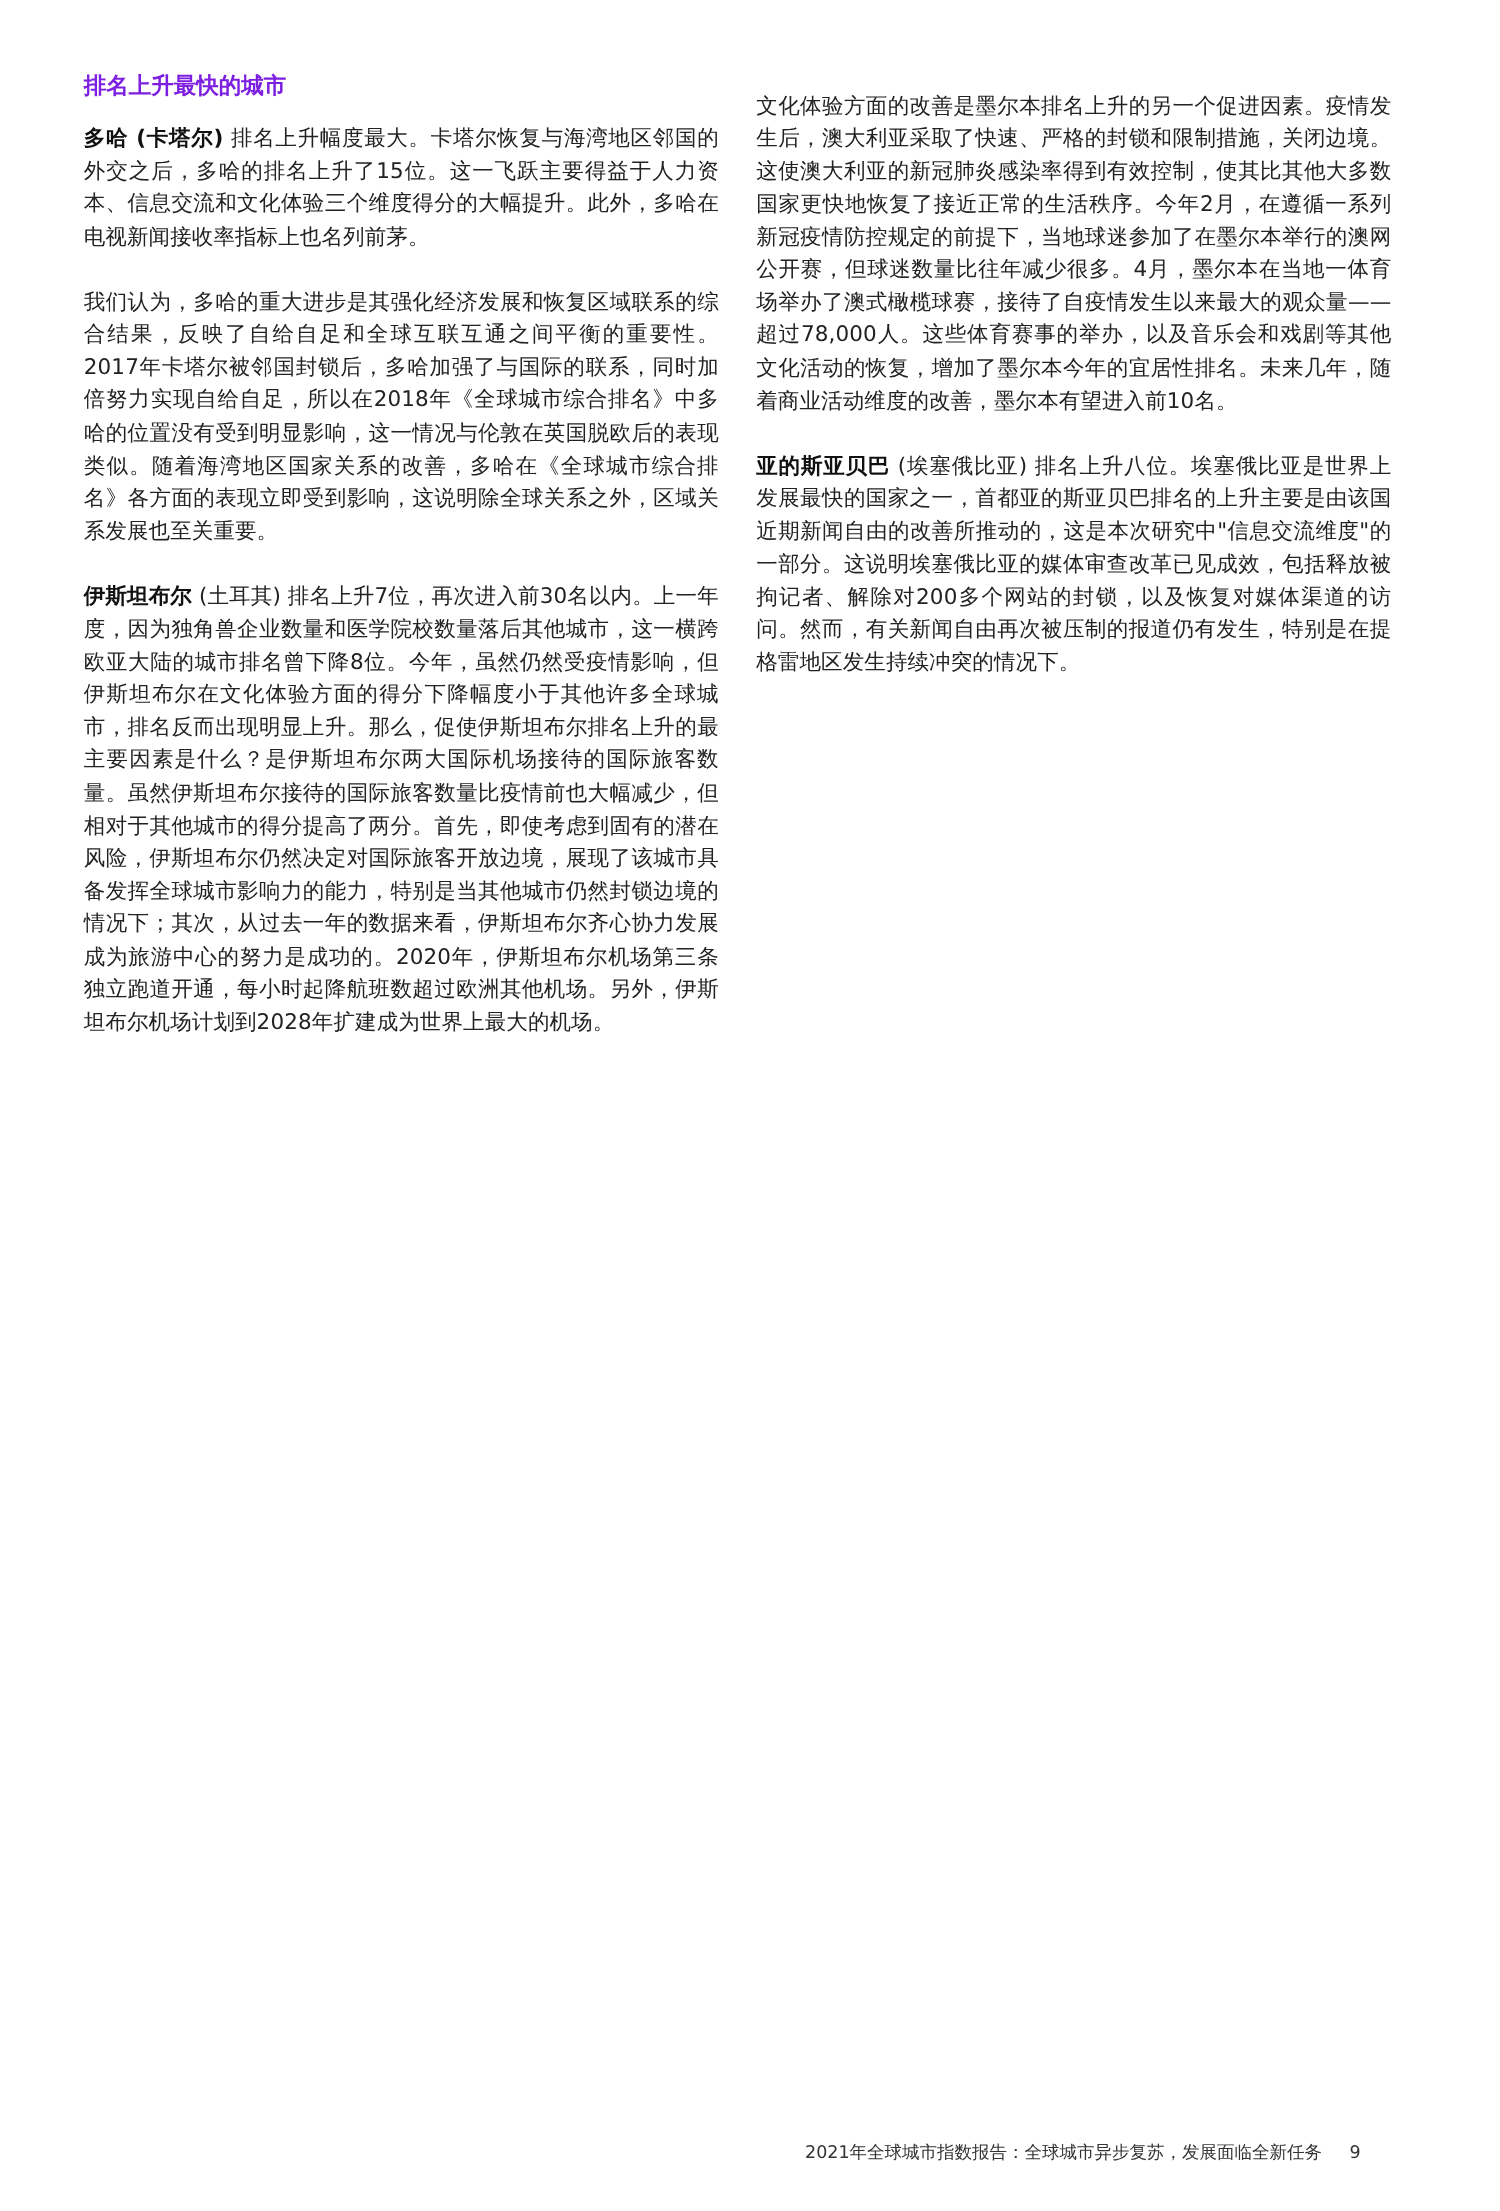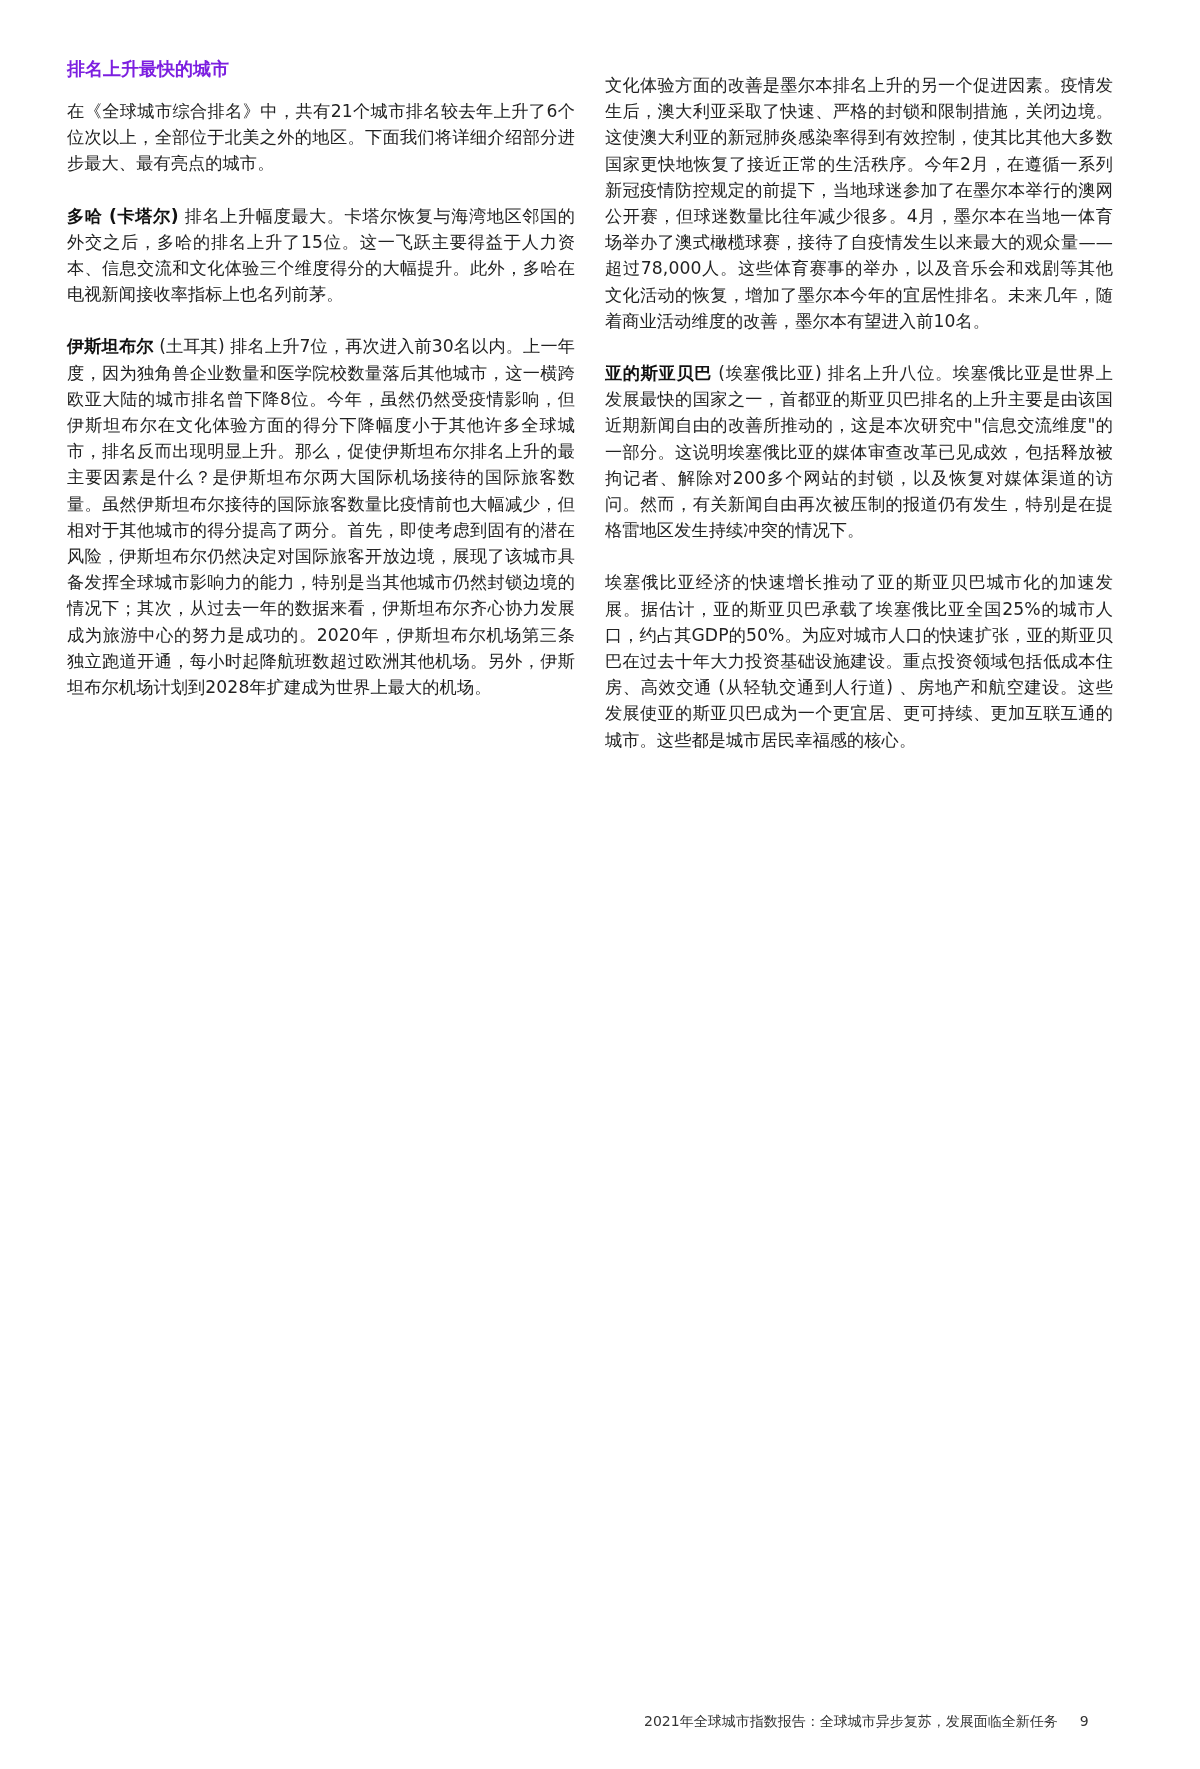--- a/index.html
+++ b/index.html
@@ -60,34 +60,33 @@
     }
   </style>
 </head>
 <body>
 
 <div class="page">
 
   <div class="col col-left">
     <h2 class="section-heading">排名上升最快的城市</h2>
 
-    <p class="para">在《全球城市综合排名》中，共有21个城市排名较去年上升了6个位次以上，全部位于北美之外的地区。下面我们将详细介绍部分进步最大、最有亮点的城市。</p>
 
     <p class="para"><span class="lead">多哈 (卡塔尔)</span><span> 排名上升幅度最大。卡塔尔恢复与海湾地区邻国的外交之后，多哈的排名上升了15位。这一飞跃主要得益于人力资本、信息交流和文化体验三个维度得分的大幅提升。此外，多哈在电视新闻接收率指标上也名列前茅。</span></p>
 
+    <p class="para">我们认为，多哈的重大进步是其强化经济发展和恢复区域联系的综合结果，反映了自给自足和全球互联互通之间平衡的重要性。2017年卡塔尔被邻国封锁后，多哈加强了与国际的联系，同时加倍努力实现自给自足，所以在2018年《全球城市综合排名》中多哈的位置没有受到明显影响，这一情况与伦敦在英国脱欧后的表现类似。随着海湾地区国家关系的改善，多哈在《全球城市综合排名》各方面的表现立即受到影响，这说明除全球关系之外，区域关系发展也至关重要。</p>
 
     <p class="para"><span class="lead">伊斯坦布尔</span><span> (土耳其) 排名上升7位，再次进入前30名以内。上一年度，因为独角兽企业数量和医学院校数量落后其他城市，这一横跨欧亚大陆的城市排名曾下降8位。今年，虽然仍然受疫情影响，但伊斯坦布尔在文化体验方面的得分下降幅度小于其他许多全球城市，排名反而出现明显上升。那么，促使伊斯坦布尔排名上升的最主要因素是什么？是伊斯坦布尔两大国际机场接待的国际旅客数量。虽然伊斯坦布尔接待的国际旅客数量比疫情前也大幅减少，但相对于其他城市的得分提高了两分。首先，即使考虑到固有的潜在风险，伊斯坦布尔仍然决定对国际旅客开放边境，展现了该城市具备发挥全球城市影响力的能力，特别是当其他城市仍然封锁边境的情况下；其次，从过去一年的数据来看，伊斯坦布尔齐心协力发展成为旅游中心的努力是成功的。2020年，伊斯坦布尔机场第三条独立跑道开通，每小时起降航班数超过欧洲其他机场。另外，伊斯坦布尔机场计划到2028年扩建成为世界上最大的机场。</span></p>
 
   </div>
 
   <div class="col col-right">
     <p class="para">文化体验方面的改善是墨尔本排名上升的另一个促进因素。疫情发生后，澳大利亚采取了快速、严格的封锁和限制措施，关闭边境。这使澳大利亚的新冠肺炎感染率得到有效控制，使其比其他大多数国家更快地恢复了接近正常的生活秩序。今年2月，在遵循一系列新冠疫情防控规定的前提下，当地球迷参加了在墨尔本举行的澳网公开赛，但球迷数量比往年减少很多。4月，墨尔本在当地一体育场举办了澳式橄榄球赛，接待了自疫情发生以来最大的观众量——超过78,000人。这些体育赛事的举办，以及音乐会和戏剧等其他文化活动的恢复，增加了墨尔本今年的宜居性排名。未来几年，随着商业活动维度的改善，墨尔本有望进入前10名。</p>
 
     <p class="para"><span class="lead">亚的斯亚贝巴</span><span> (埃塞俄比亚) 排名上升八位。埃塞俄比亚是世界上发展最快的国家之一，首都亚的斯亚贝巴排名的上升主要是由该国近期新闻自由的改善所推动的，这是本次研究中"信息交流维度"的一部分。这说明埃塞俄比亚的媒体审查改革已见成效，包括释放被拘记者、解除对200多个网站的封锁，以及恢复对媒体渠道的访问。然而，有关新闻自由再次被压制的报道仍有发生，特别是在提格雷地区发生持续冲突的情况下。</span></p>
 
-    <p class="para">埃塞俄比亚经济的快速增长推动了亚的斯亚贝巴城市化的加速发展。据估计，亚的斯亚贝巴承载了埃塞俄比亚全国25%的城市人口，约占其GDP的50%。为应对城市人口的快速扩张，亚的斯亚贝巴在过去十年大力投资基础设施建设。重点投资领域包括低成本住房、高效交通 (从轻轨交通到人行道) 、房地产和航空建设。这些发展使亚的斯亚贝巴成为一个更宜居、更可持续、更加互联互通的城市。这些都是城市居民幸福感的核心。</p>
   </div>
 
   <div class="footer">
     <span>2021年全球城市指数报告：全球城市异步复苏，发展面临全新任务</span><span class="page-num">9</span>
   </div>
 
 </div>
 
 </body></html>

